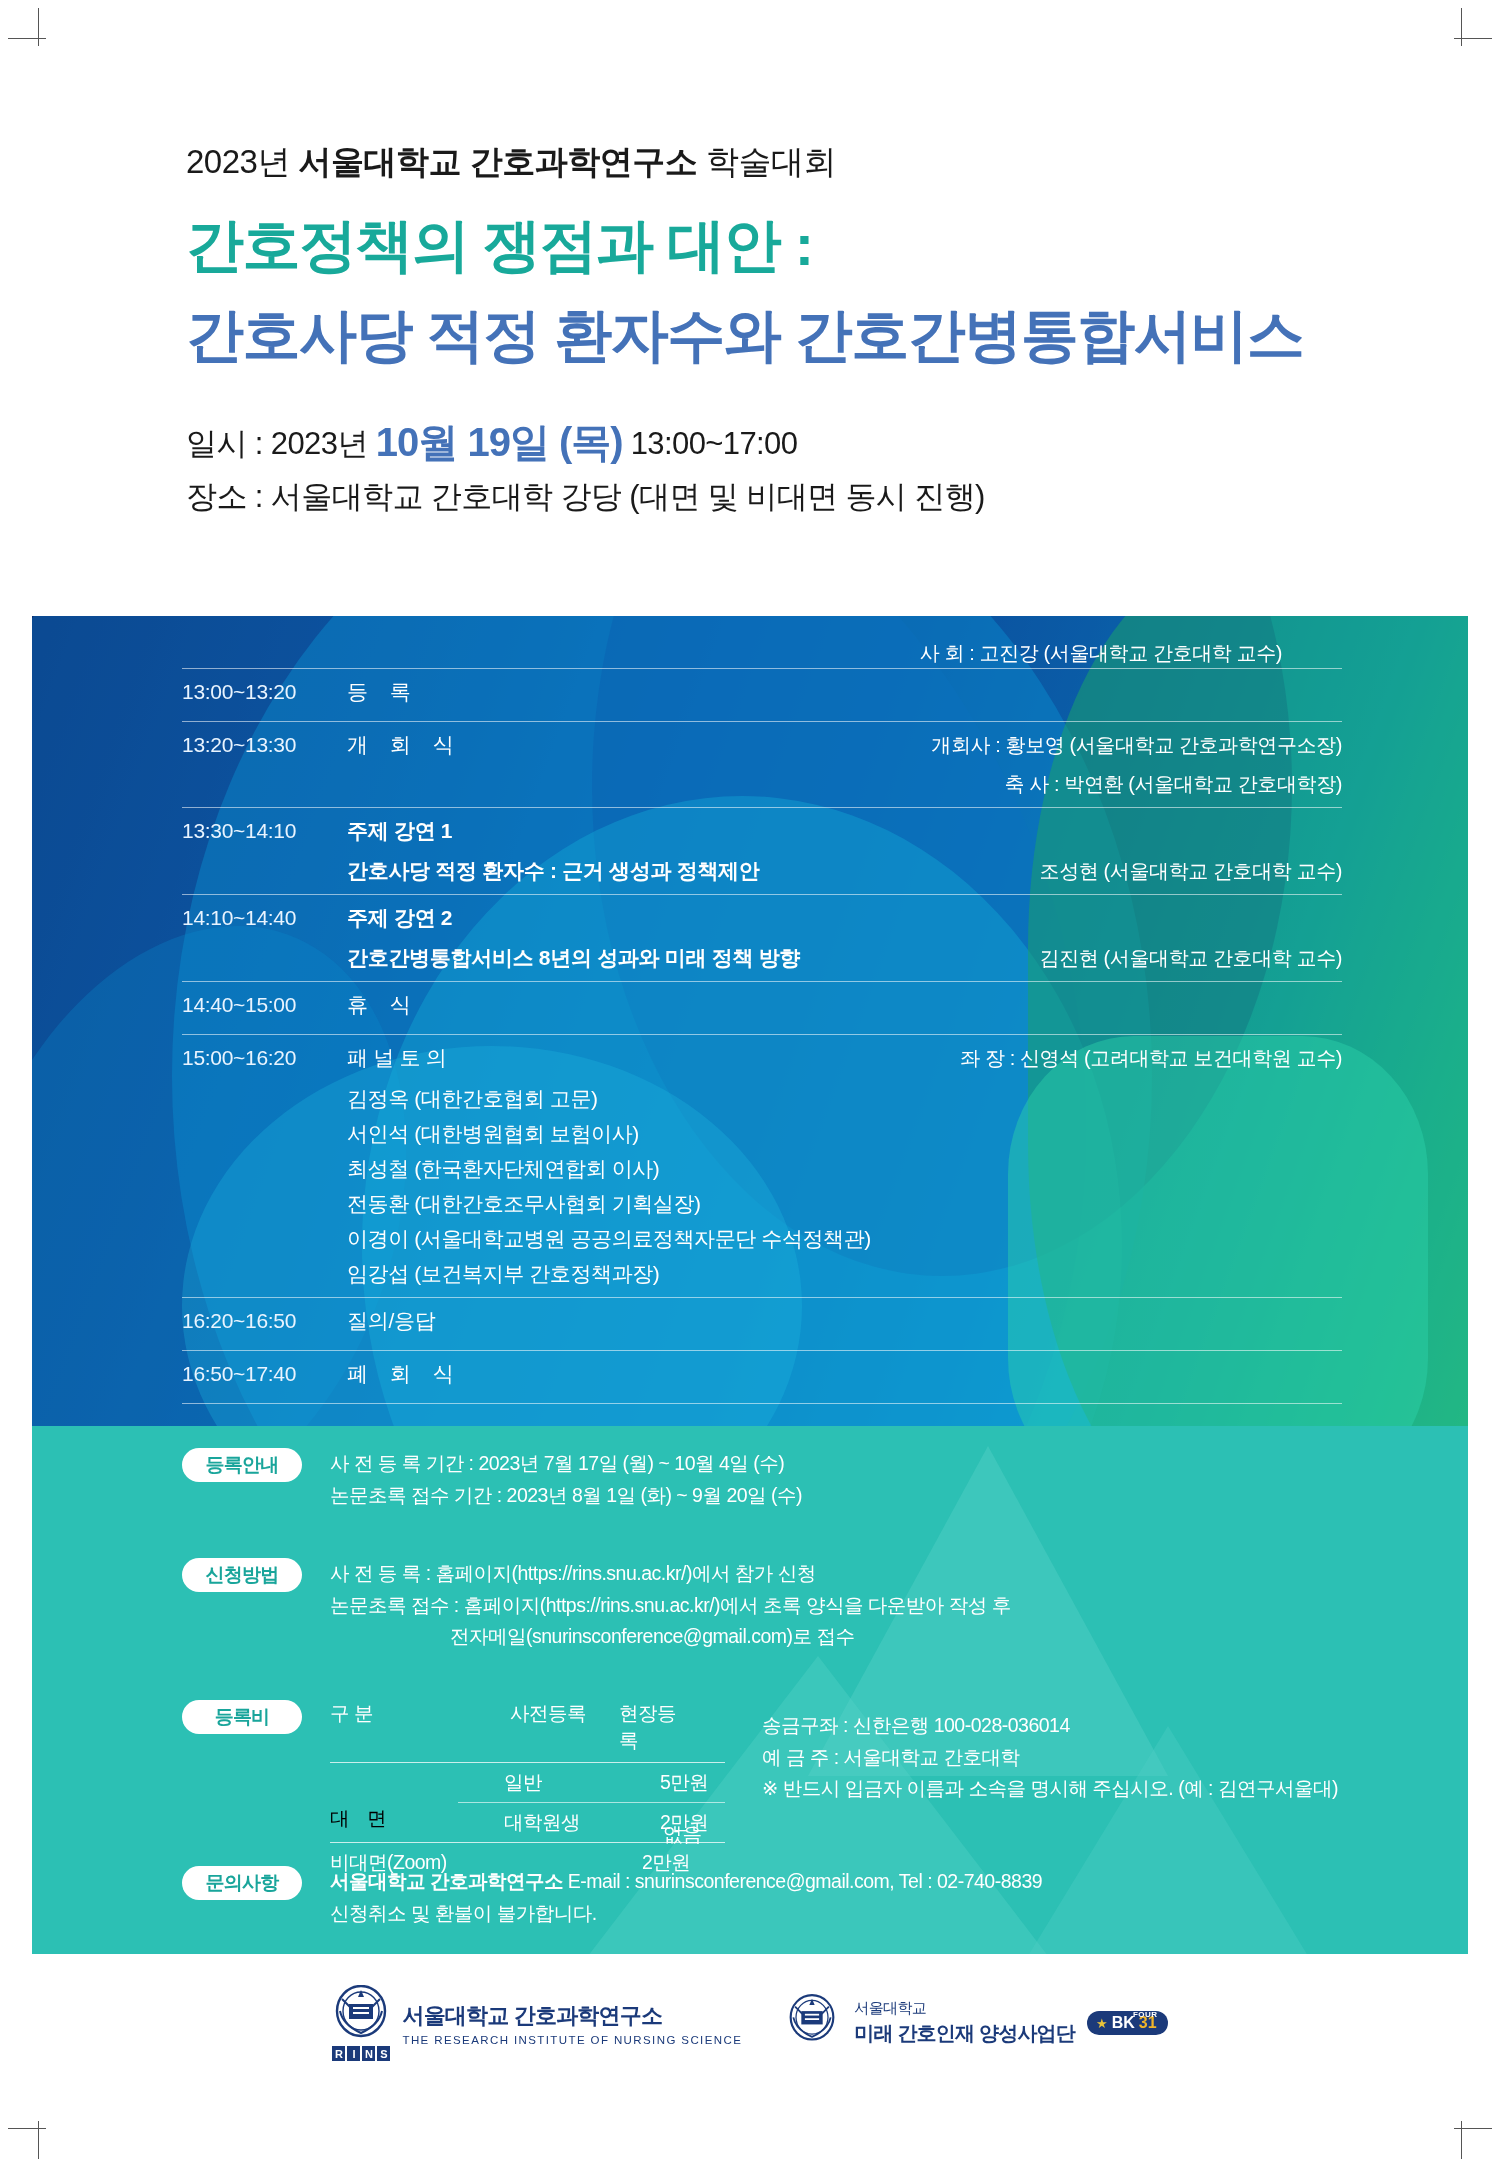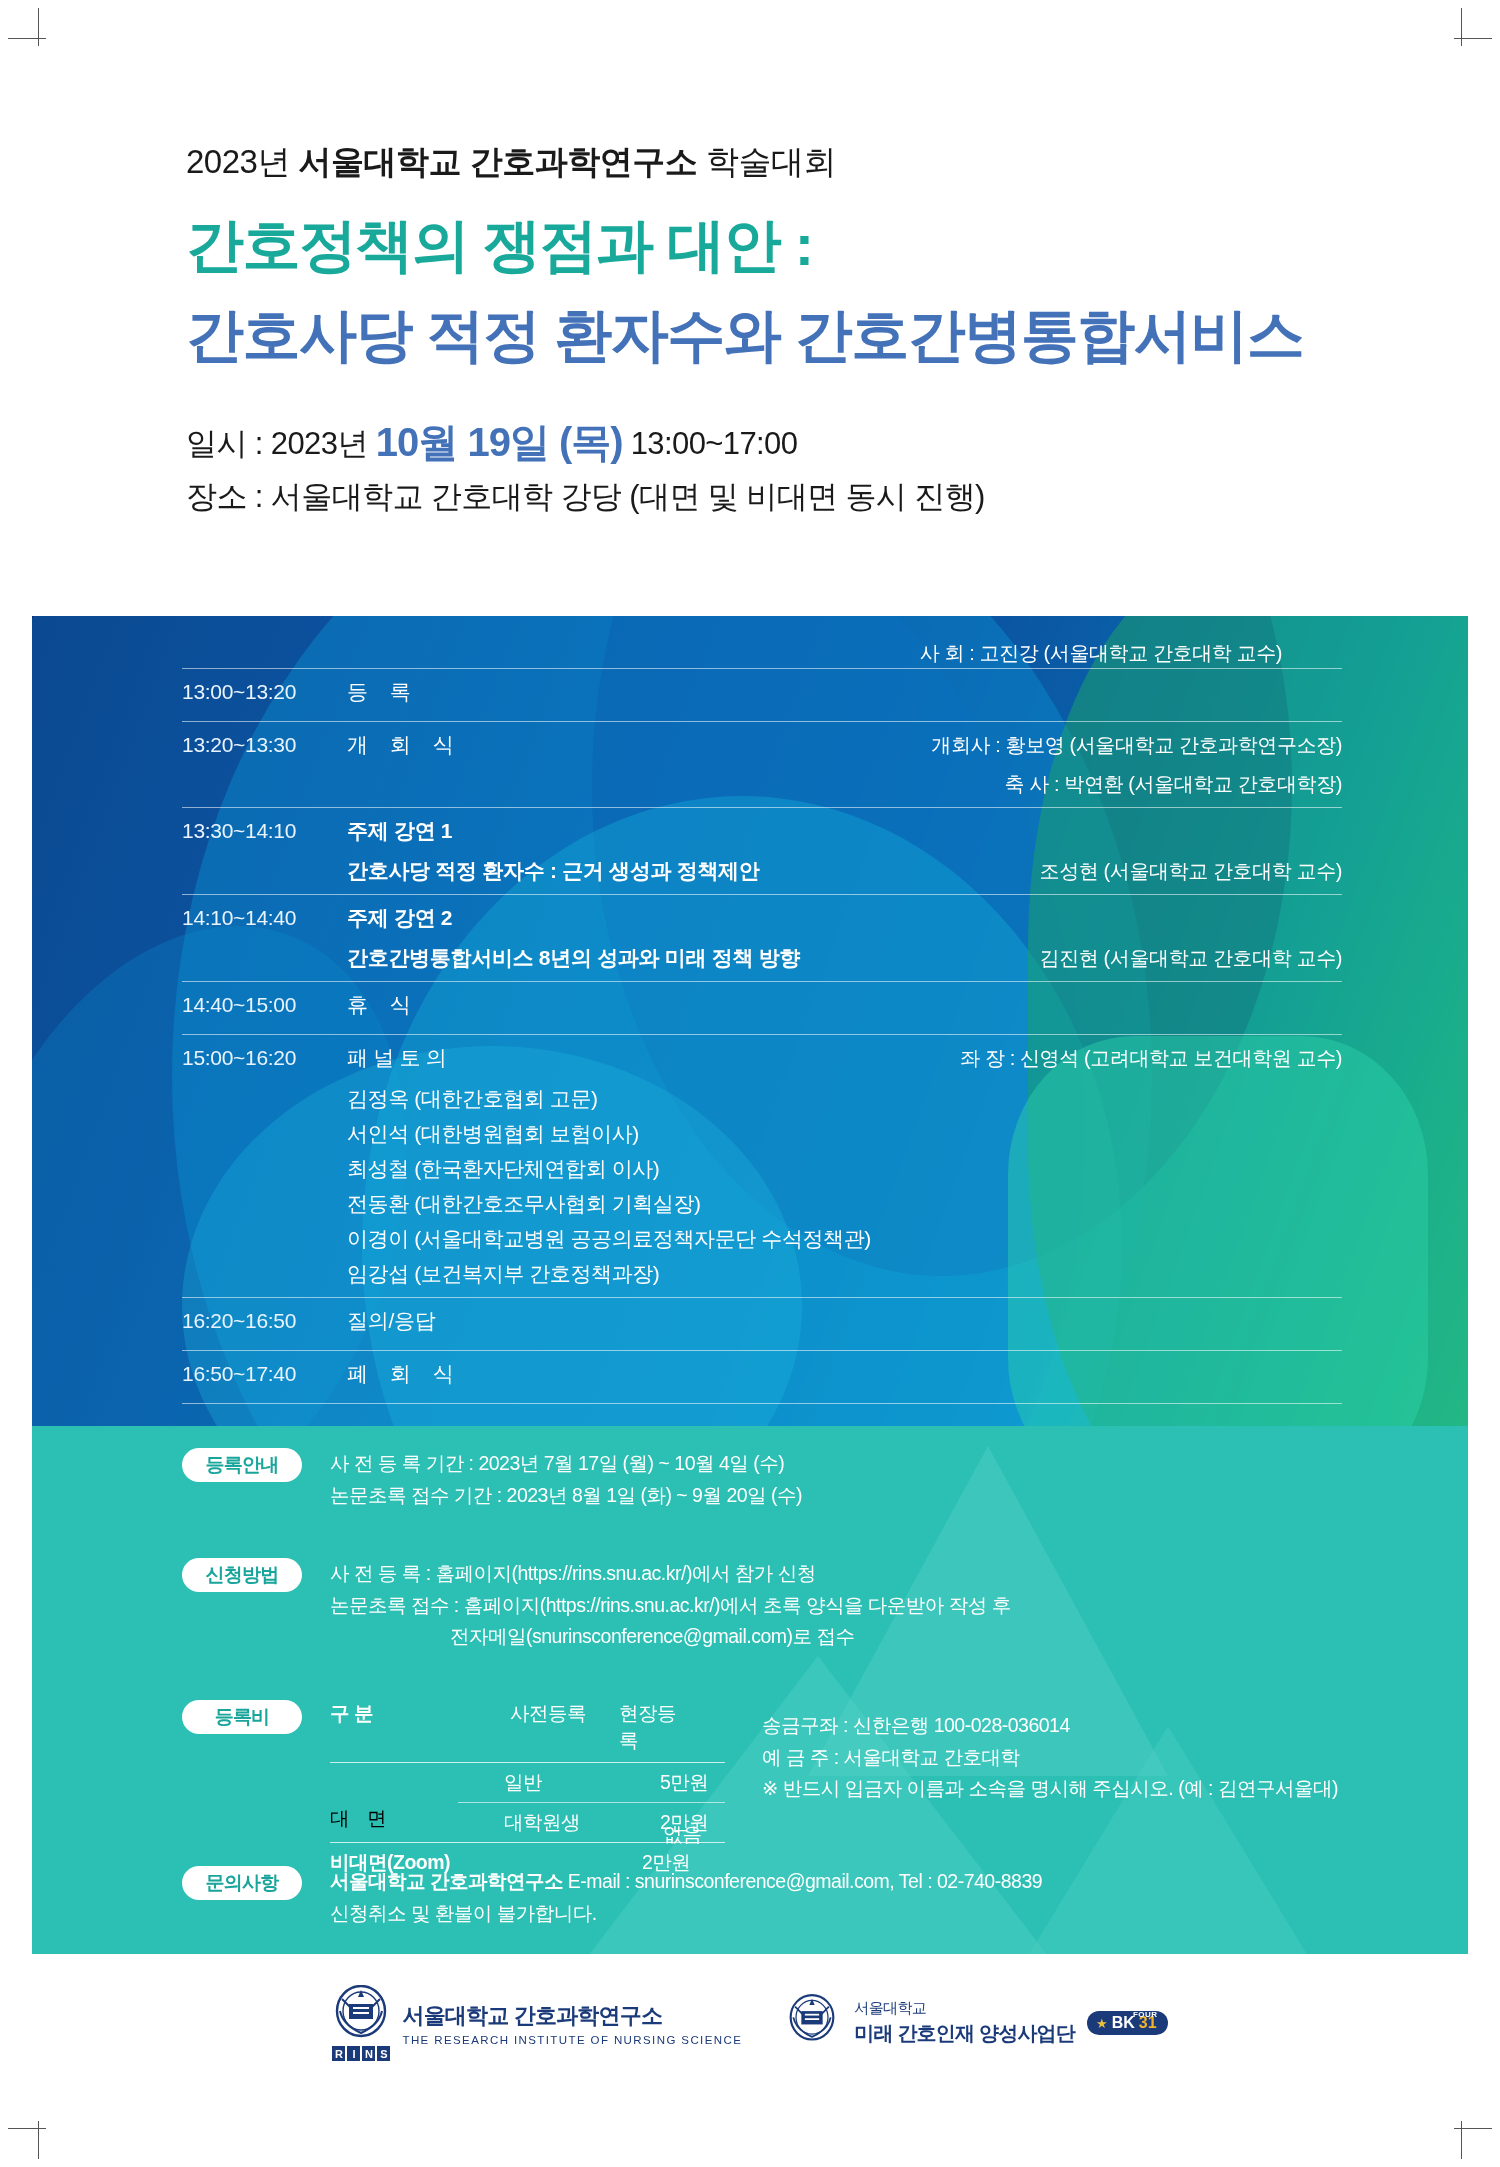--- a/index.html
+++ b/index.html
@@ -132,21 +132,21 @@
     font-size: 19.5px; color: #ffffff; letter-spacing: -0.5px;
     line-height: 1.62; white-space: nowrap;
   }
   .iline.ind { padding-left: 120px; }
   .iline b { font-weight: 700; }
 
   
   .fee { position: relative; width: 395px; }
   .fee-head { display: flex; align-items: baseline; padding-bottom: 8px; }
   .fee-row { display: flex; align-items: center; gap: 46px; }
-  .fc1 { width: 128px; flex: 0 0 128px; font-size: 19.5px; color: #fff; letter-spacing: -0.5px; font-weight: bold; }
+  .fc1 { width: 128px; flex: 0 0 128px; font-size: 19.5px; color: #fff; letter-spacing: -0.5px; }
   .fc2 { width: 110px; flex: 0 0 110px; font-size: 19.5px; color: #fff; letter-spacing: -0.5px; }
   .fc3 { width: 95px; flex: 0 0 95px; font-size: 19.5px; color: #fff; letter-spacing: -0.5px; }
   .fc4 { width: 62px; flex: 0 0 62px; font-size: 19.5px; color: #fff; letter-spacing: -0.5px; }
   .hr-full { border-top: 1.5px solid rgba(255,255,255,0.75); width: 395px; }
   .hr-part { border-top: 1.5px solid rgba(255,255,255,0.6); width: 267px; margin-left: 128px; }
   .fee-grid { position: relative; }
   .fee-left-label {
     position: absolute; left: 0; top: 42px;
     font-size: 19.5px; color: #000000; letter-spacing: 6px;
   }

